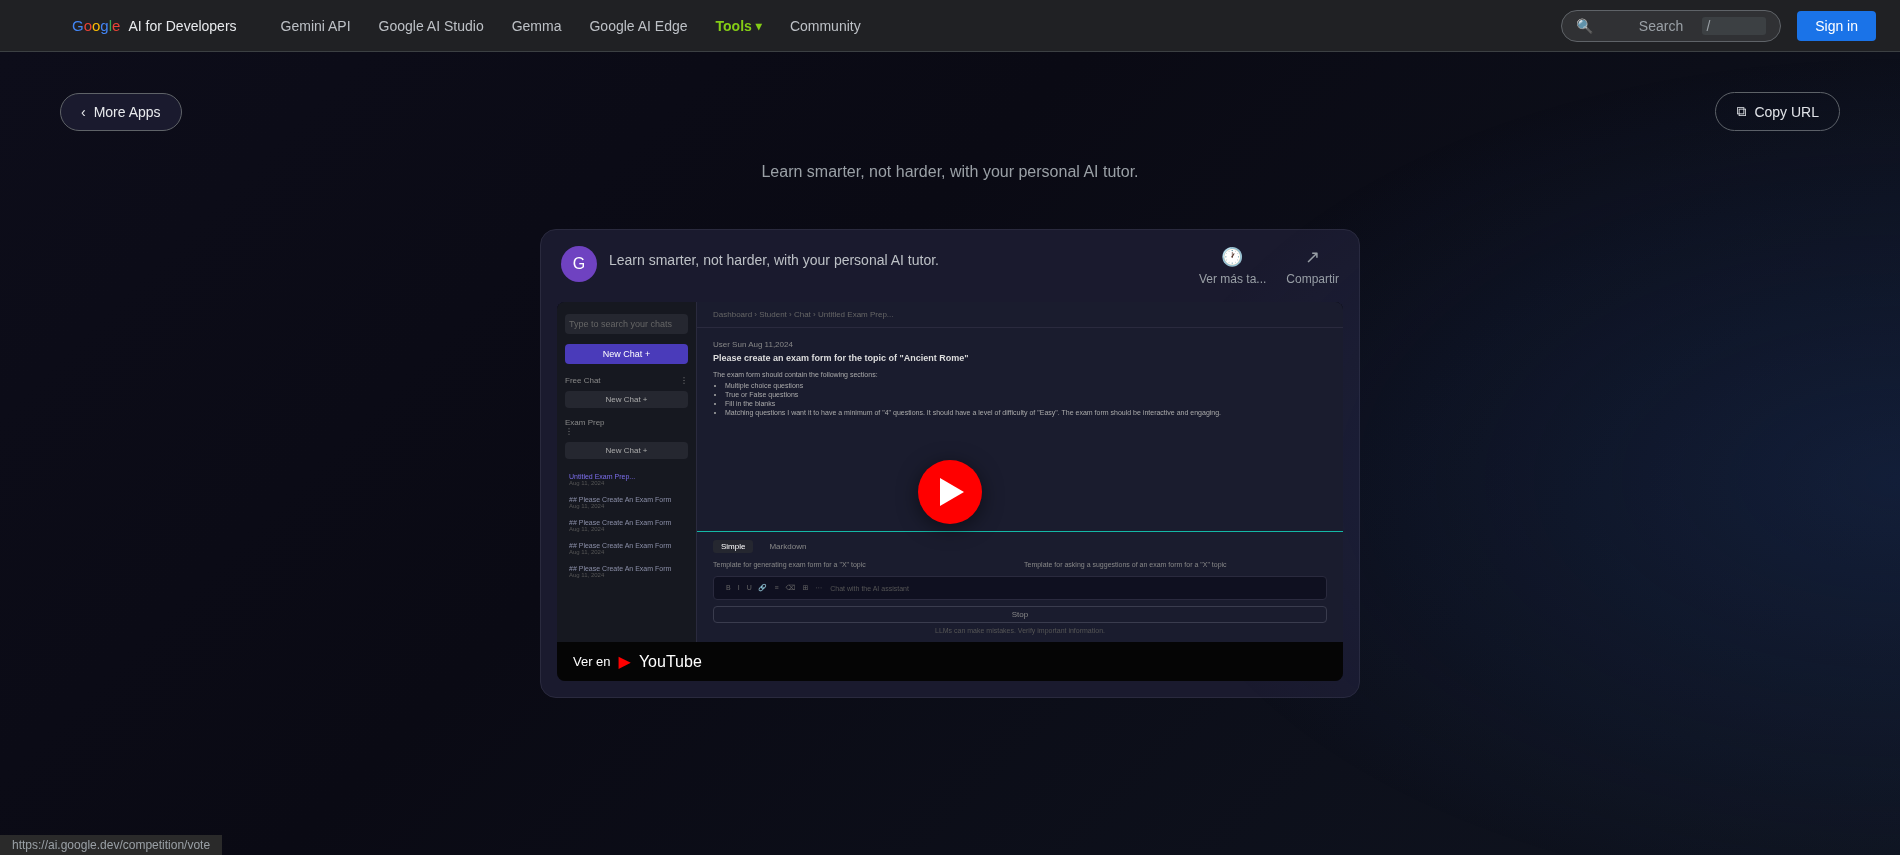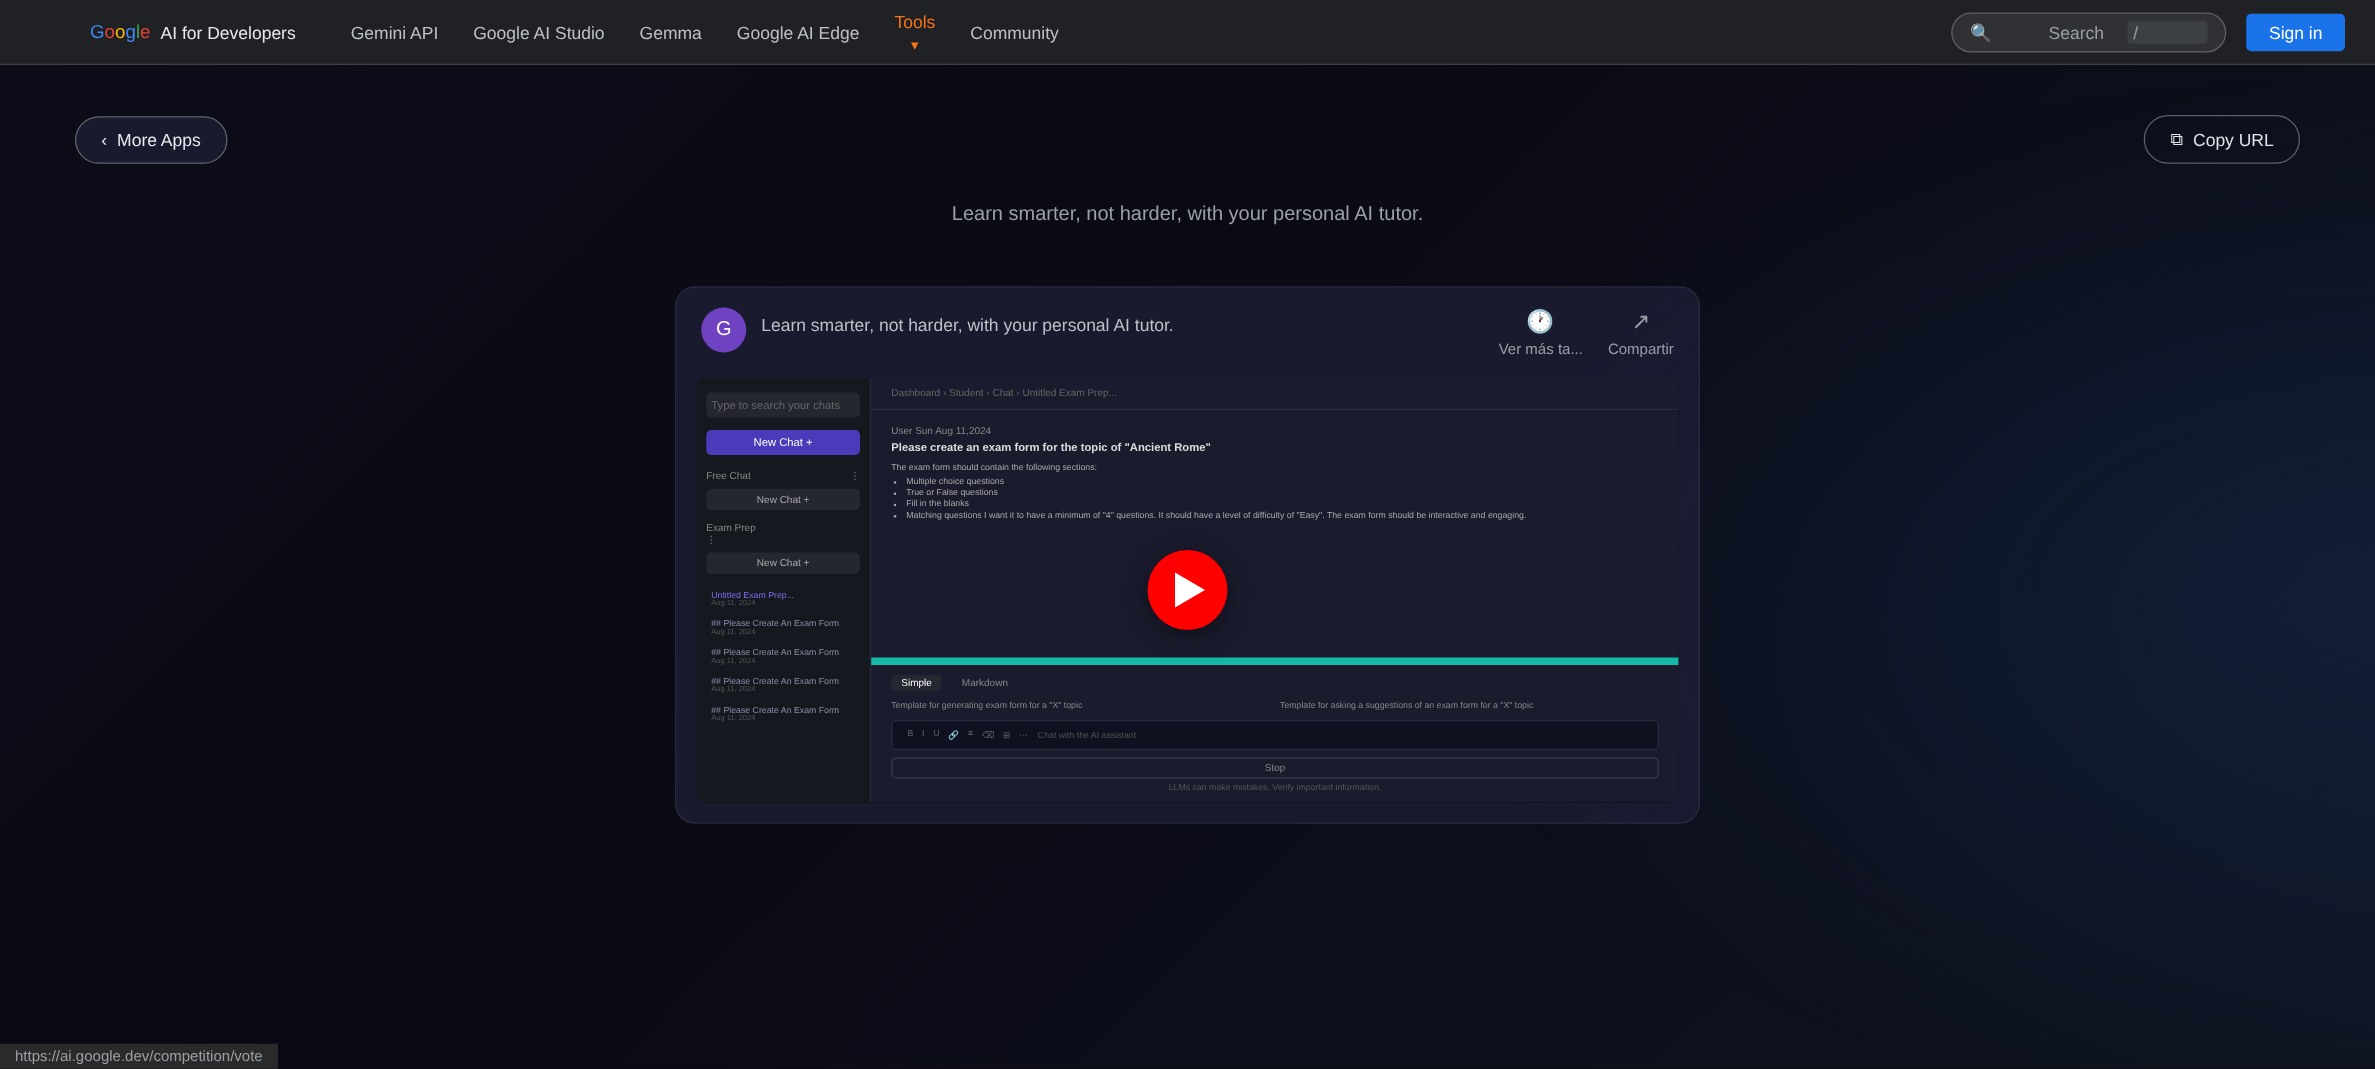--- a/index.html
+++ b/index.html
@@ -55,21 +55,21 @@
       color: #bdc1c6;
       font-size: 14px;
       text-decoration: none;
       padding: 6px 12px;
       border-radius: 4px;
       cursor: pointer;
       display: flex;
       align-items: center;
       gap: 4px;
     }
-    .nav-link.active { color: #f97316; font-weight: 400; flex-direction: column; }
+    .nav-link.active { color: #84cc16; font-weight: 700; }
     .nav-right {
       display: flex;
       align-items: center;
       gap: 16px;
       margin-left: auto;
     }
     .search-bar {
       background: #303134;
       border: 1px solid #5f6368;
       border-radius: 24px;
@@ -306,21 +306,21 @@
       padding: 12px 16px;
       overflow: hidden;
     }
     .ss-user-label { font-size: 8px; color: #888; margin-bottom: 4px; }
     .ss-user-msg { font-size: 9px; color: #ddd; font-weight: 600; margin-bottom: 8px; }
     .ss-desc { font-size: 7px; color: #aaa; margin-bottom: 4px; }
     .ss-list { font-size: 7px; color: #aaa; padding-left: 12px; margin-bottom: 8px; }
     .ss-list li { margin-bottom: 2px; }
     .ss-bottom {
       padding: 8px 16px;
-      border-top: 6px solid #14b8a6;
+      border-top: 1px solid #14b8a6;
     }
     .ss-tabs {
       display: flex;
       gap: 8px;
       margin-bottom: 8px;
     }
     .ss-tab {
       font-size: 8px;
       padding: 2px 8px;
       border-radius: 3px;
@@ -565,20 +565,25 @@
               <div class="ss-stop-btn">Stop</div>
               <div class="ss-disclaimer">LLMs can make mistakes. Verify important information.</div>
             </div>
           </div>
         </div>
 
         <div class="play-overlay">
           <div class="play-btn"></div>
         </div>
 
+        <div class="youtube-footer">
+          <span class="yt-text">Ver en</span>
+          <span class="yt-logo">▶</span>
+          <span class="yt-brand">YouTube</span>
+        </div>
       </div>
     </div>
   </div>
 
 </div>
 
 <div class="status-bar">
   <span>https://ai.google.dev/competition/vote</span>
 </div>
 

